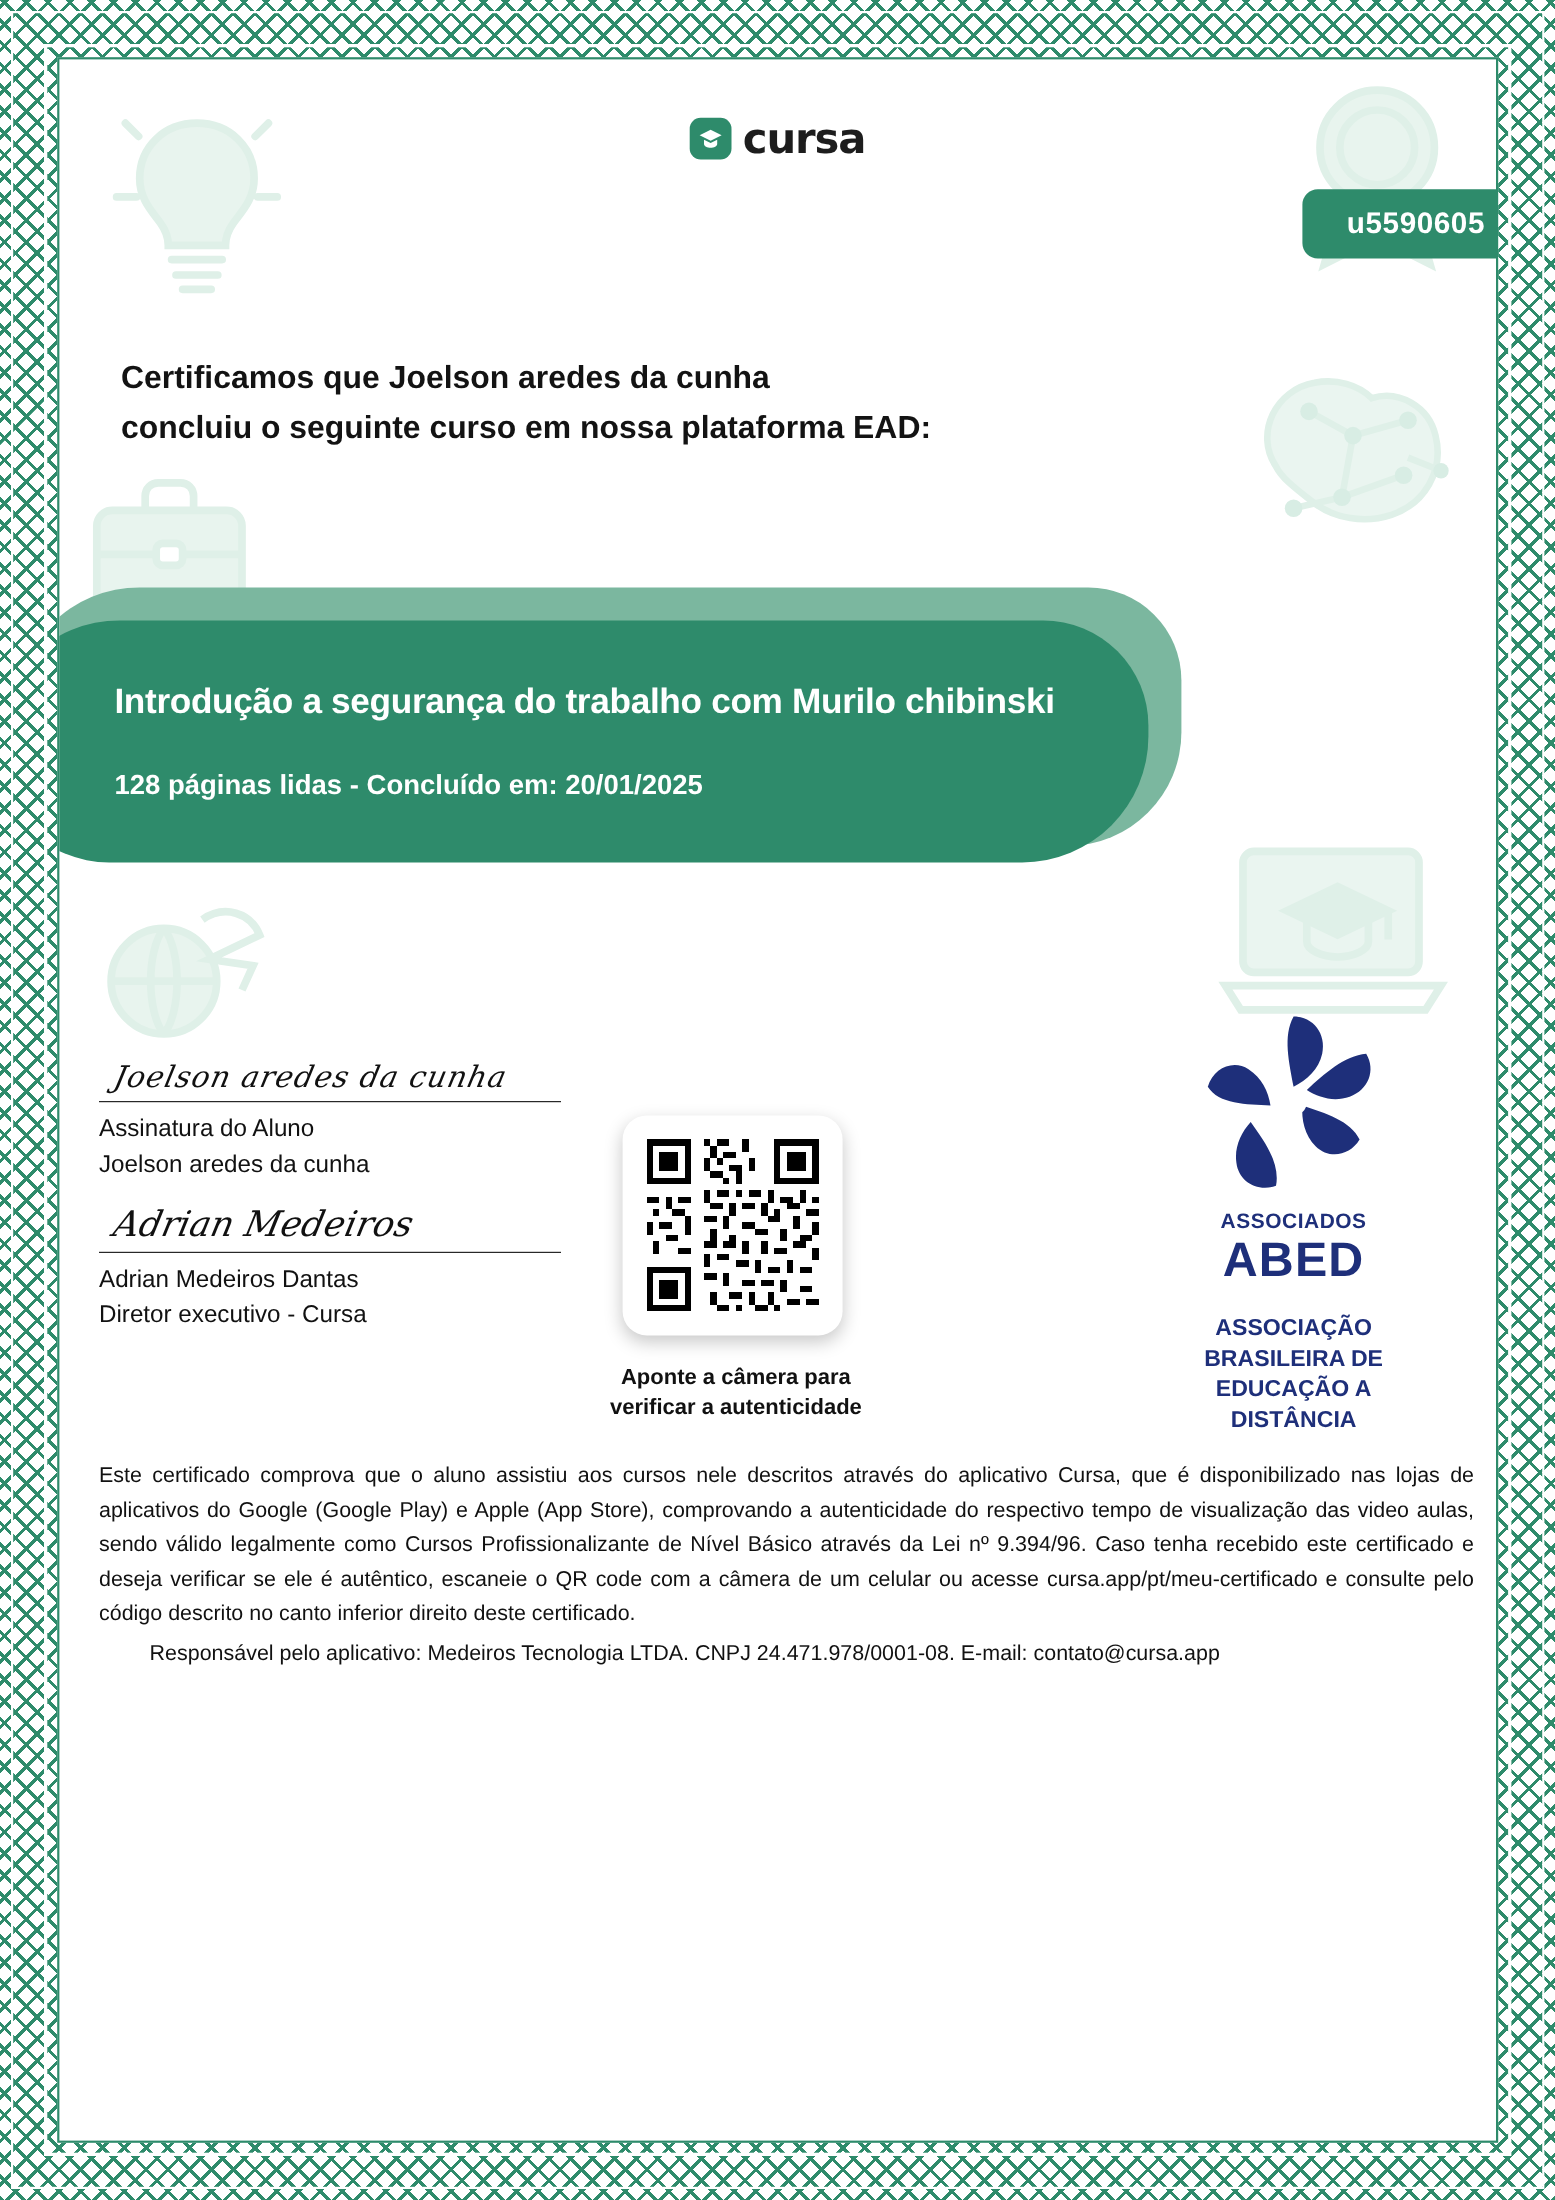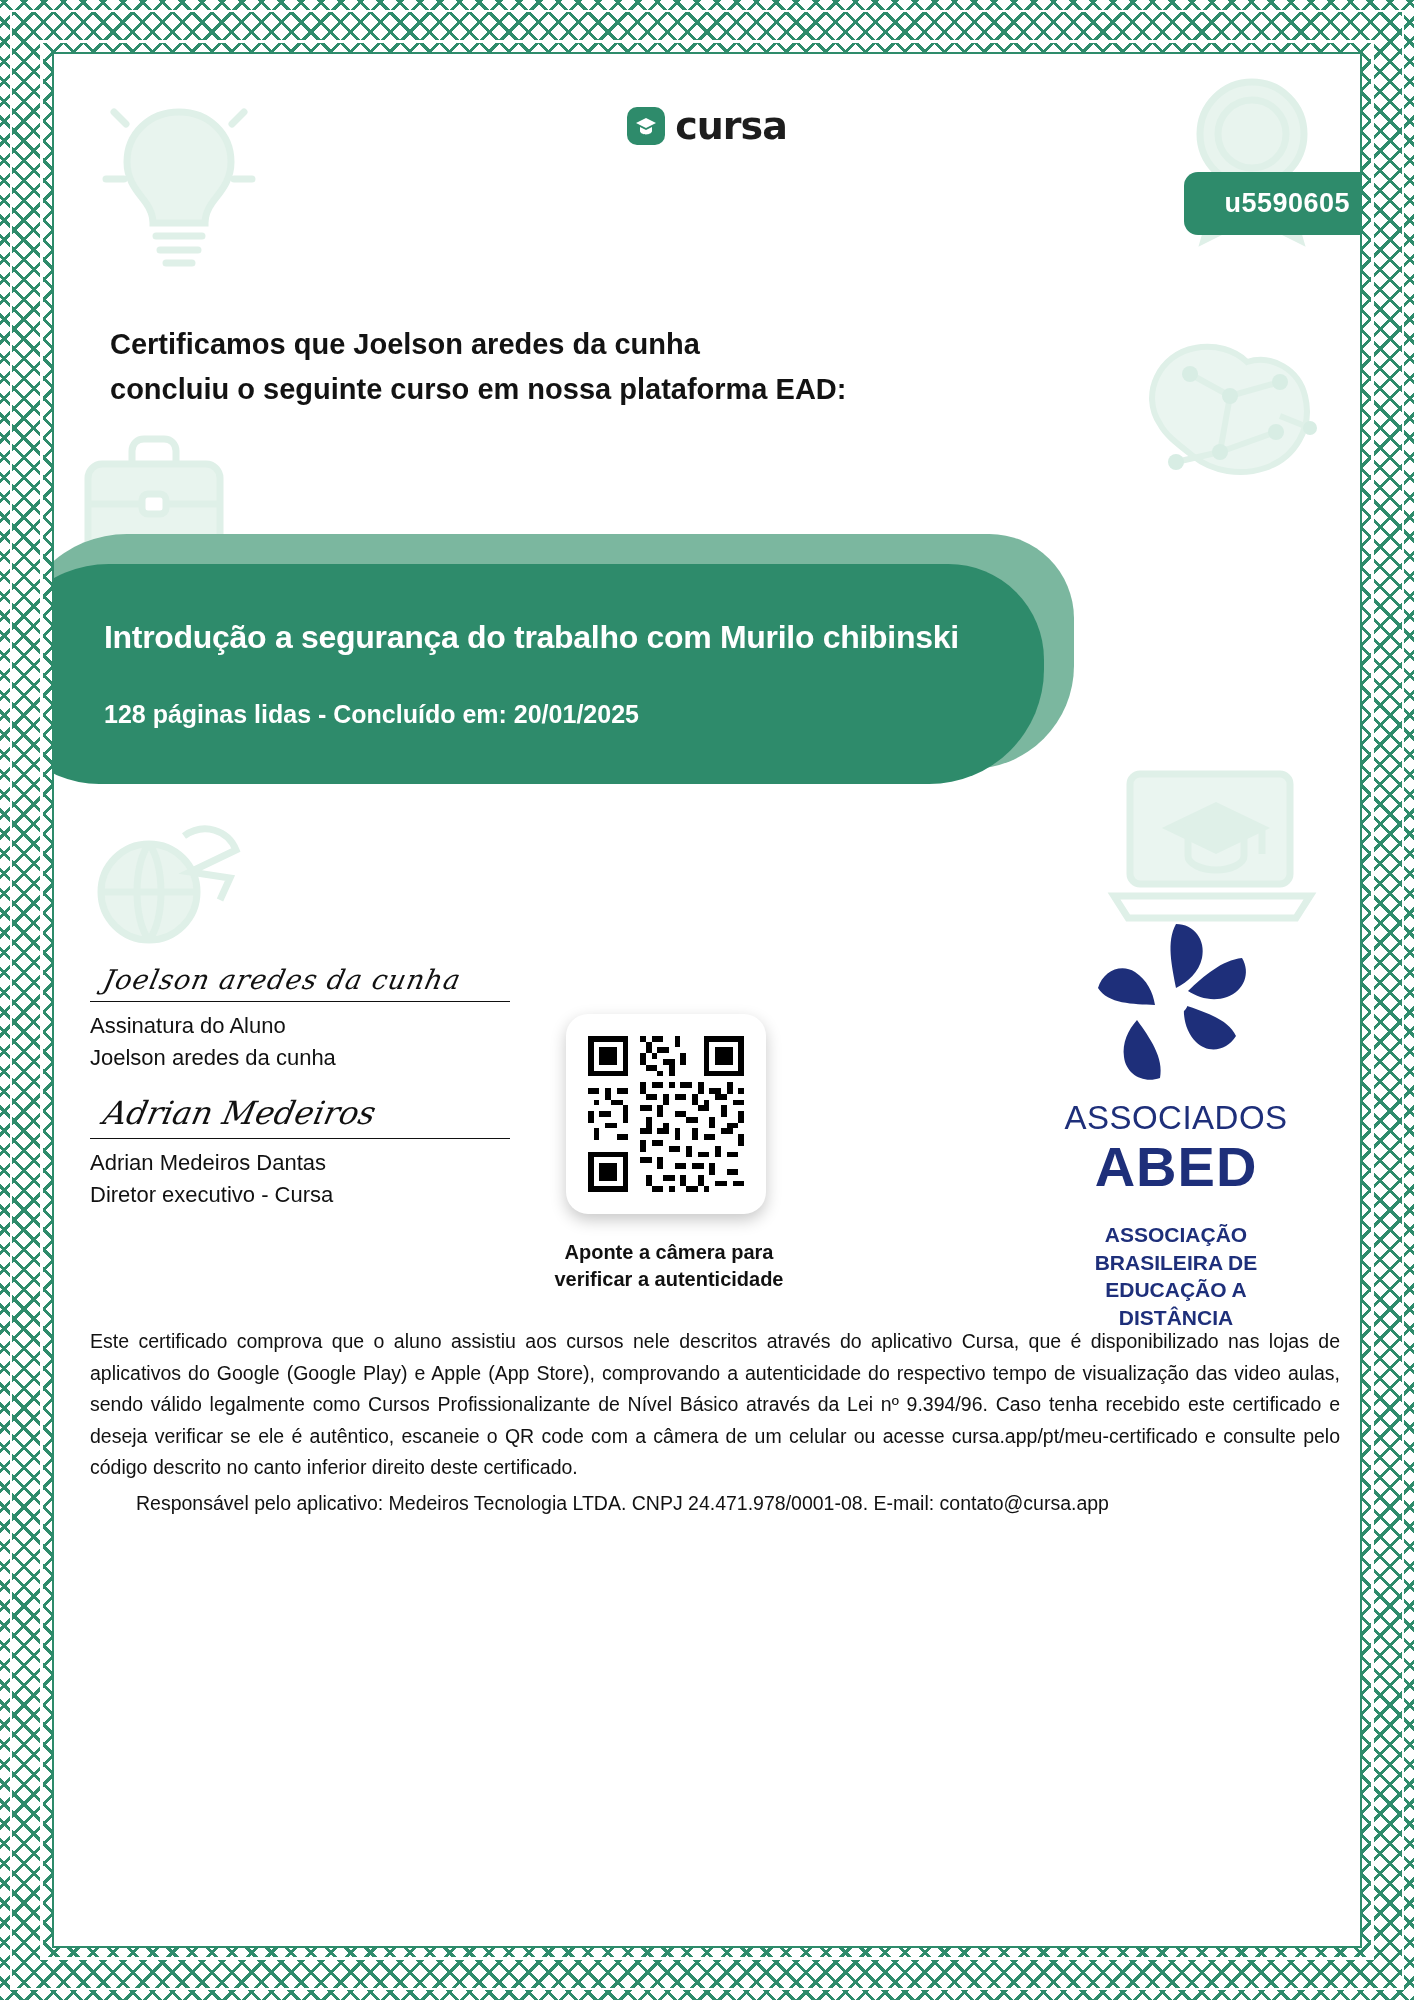--- a/index.html
+++ b/index.html
@@ -220,24 +220,24 @@
   
   .abed {
     position: absolute;
     right: 34px;
     top: 860px;
     width: 300px;
     text-align: center;
     color: #1e2f7a;
   }
   .abed-assoc {
-    font-size: 33px; font-weight: 400; letter-spacing: 0.5px; margin-top: 6px;
+    font-size: 19px; font-weight: 700; letter-spacing: 0.5px; margin-top: 6px;
   }
   .abed-big {
-    font-size: 56px; font-weight: 800; letter-spacing: 1px; line-height: 1; margin-top: 2px;
+    font-size: 44px; font-weight: 800; letter-spacing: 1px; line-height: 1; margin-top: 2px;
   }
   .abed-sub {
     font-size: 21px; font-weight: 800; line-height: 1.32; margin-top: 26px;
   }
 
   
   .footer {
     position: absolute;
     left: 36px;
     right: 20px;

